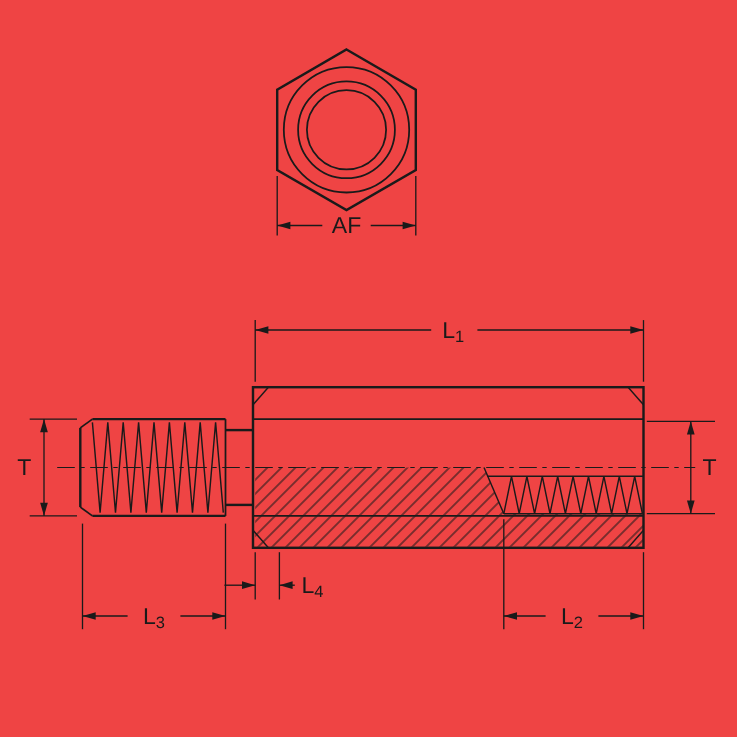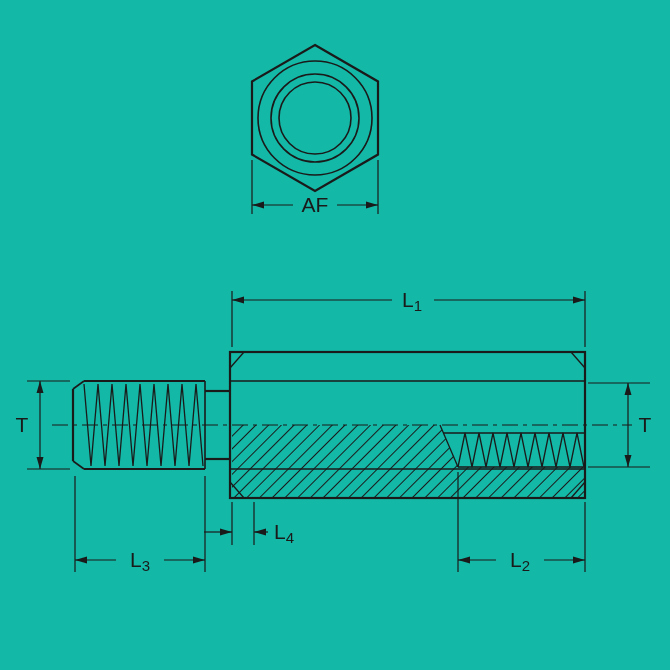--- a/index.html
+++ b/index.html
@@ -1,16 +1,16 @@
 <!DOCTYPE html>
 <html><head>
 <meta charset="utf-8">
 <style>
   html,body{margin:0;padding:0;background:#ffffff}
-  .page{width:670px;height:670px;background:#14b8a6;position:relative;overflow:hidden}
+  .page{width:670px;height:670px;background:#ef4444;position:relative;overflow:hidden}
   svg{display:block}
   text{font-family:"Liberation Sans", sans-serif;fill:#1a1a1a}
   .lbl{font-size:21px}
   .sub{font-size:15px}
   .s1{stroke:#1a1a1a;stroke-width:2.2;fill:none;stroke-linejoin:miter}
   .s2{stroke:#1a1a1a;stroke-width:1.6;fill:none}
   .s3{stroke:#1a1a1a;stroke-width:1.3;fill:none}
   .dim{stroke:#1a1a1a;stroke-width:1.2;fill:none}
   .arr{fill:#1a1a1a;stroke:none}
   .cl{stroke:#1a1a1a;stroke-width:1.1;fill:none;stroke-dasharray:16 5 4 5}

